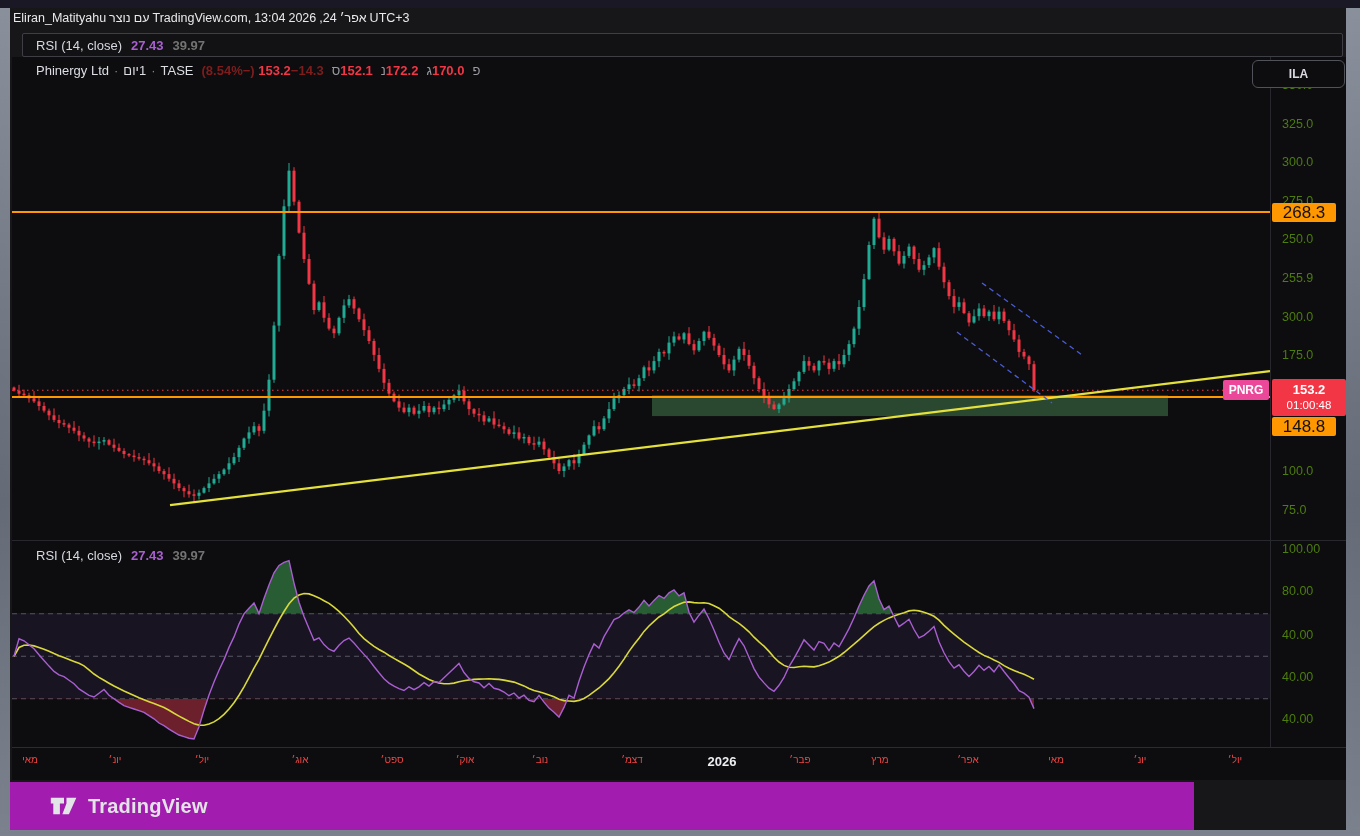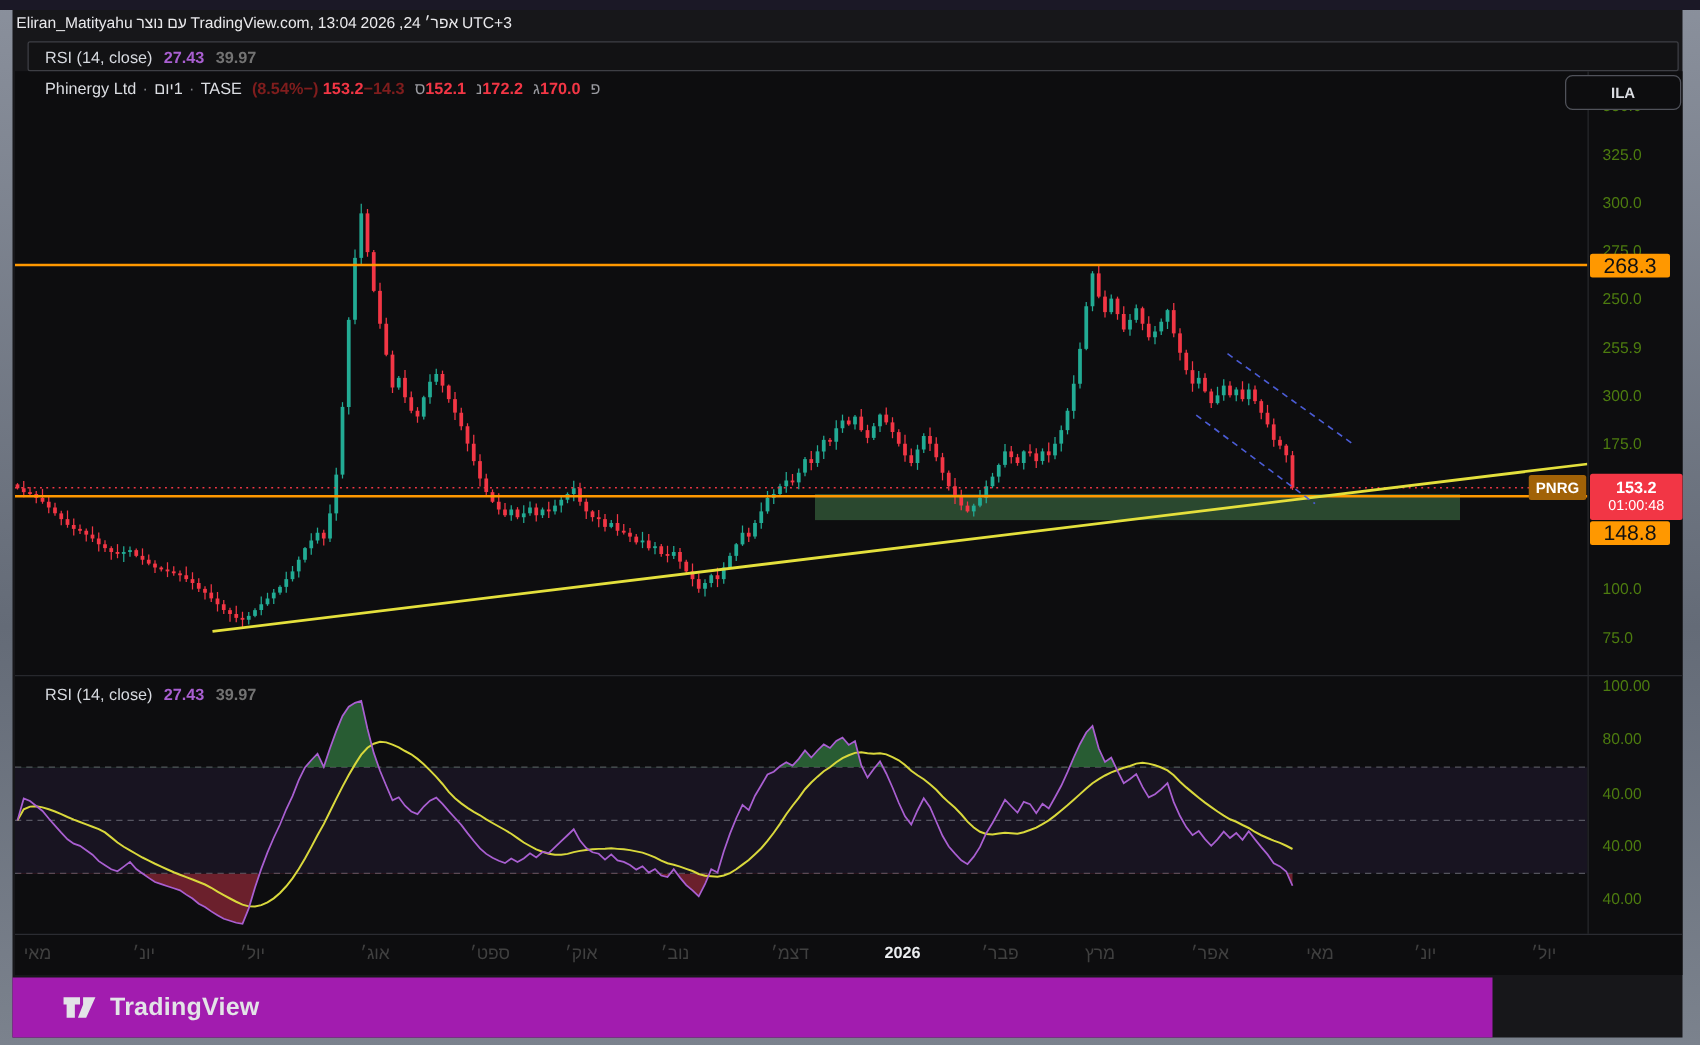--- a/index.html
+++ b/index.html
@@ -27,29 +27,29 @@
   #rsi-pane-legend{left:36px;top:548px}
   #scale-col{left:1270px;top:57px;width:76px;height:690px;border-left:1px solid #27282d}
   .tick{position:absolute;left:11px;width:62px;font-size:12.5px;color:#4d7c0f;font-weight:500}
   .plabel{position:absolute;left:1px;width:64px;height:19px;border-radius:2px;font-size:17px;font-weight:normal;
           display:flex;align-items:center;justify-content:center}
   .plabel.orange{background:#ff9800;color:#111}
   #price-box{position:absolute;left:1px;width:74px;height:37px;border-radius:2px;background:#f23645;color:#fff;
              display:flex;flex-direction:column;align-items:center;justify-content:center;line-height:1.25}
   #price-box .p{font-size:13px;font-weight:bold}
   #price-box .cd{font-size:11.5px}
-  #symbol-tag{left:1223px;top:380px;width:46px;height:20px;background:#a16207;color:#fff;border-radius:2px;
+  #symbol-tag{left:1223px;top:380px;width:46px;height:20px;background:#ec4899;color:#fff;border-radius:2px;
               font-size:12px;font-weight:bold;display:flex;align-items:center;justify-content:center}
   #currency-btn{left:1252px;top:60px;width:91px;height:26px;border:1px solid #50525a;border-radius:6px;
                 color:#dadce1;font-size:12px;font-weight:bold;display:flex;align-items:center;justify-content:center;background:#0d0d0f}
   .hsep{background:#27282d;height:1px}
   #sep-pane{left:12px;top:540px;width:1334px}
   #sep-axis{left:12px;top:747px;width:1334px;background:#2b2c32}
   #time-axis{left:12px;top:747px;width:1334px;height:33px}
-  .mlabel{position:absolute;top:7px;transform:translateX(-50%);font-size:14px;color:#404040;white-space:nowrap}
+  .mlabel{position:absolute;top:7px;transform:translateX(-50%);font-size:10px;color:#ef4444;white-space:nowrap}
   .mlabel.bold{color:#eceef1;font-weight:bold;font-size:13px}
   #footer{left:10px;top:782px;width:1184px;height:48px;background:#a21caf;display:flex;align-items:center}
   #footer-logo{margin-left:40px;display:flex;align-items:center}
   #brand-text{color:#e3e4e7;font-size:20px;font-weight:bold;margin-left:10px;letter-spacing:.2px}
 </style>
 </head>
 <body>
 
 <div class="abs" id="top-strip"></div>
 <div class="abs" id="window"></div>

